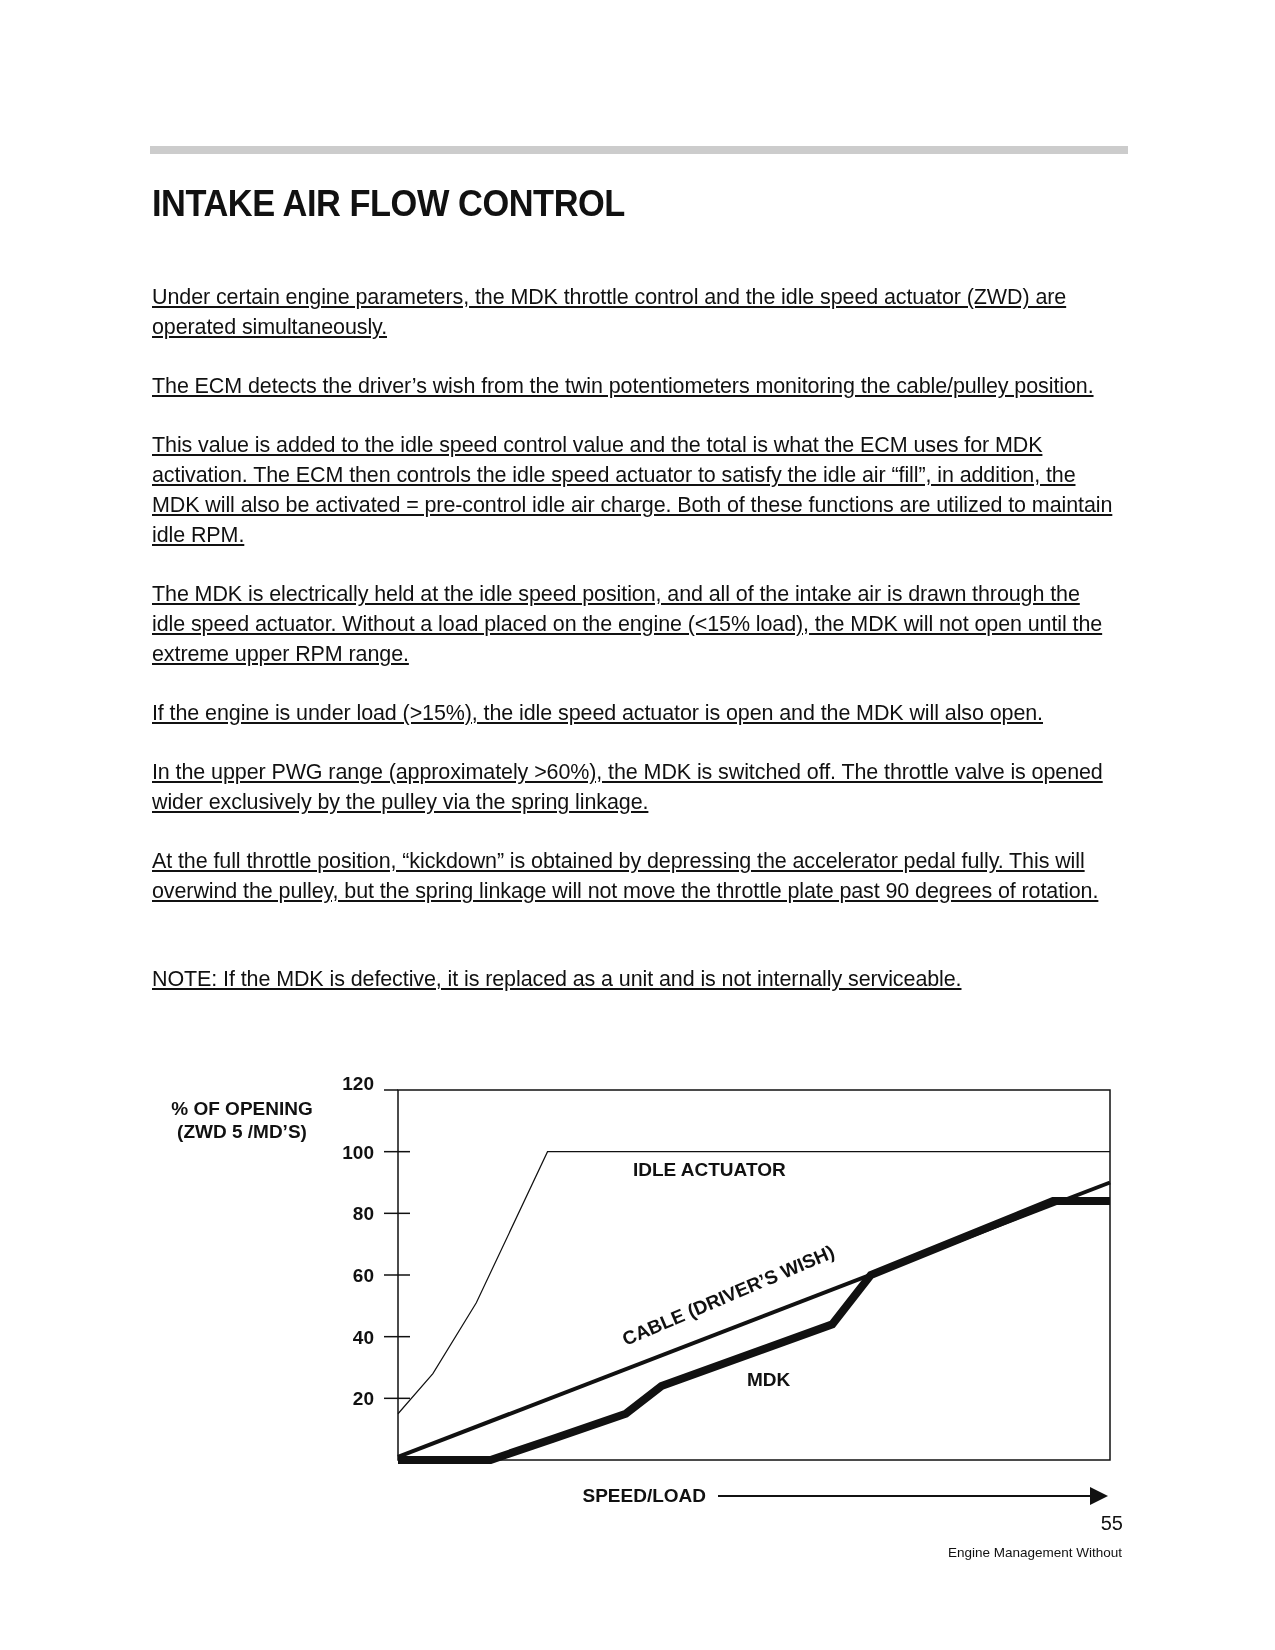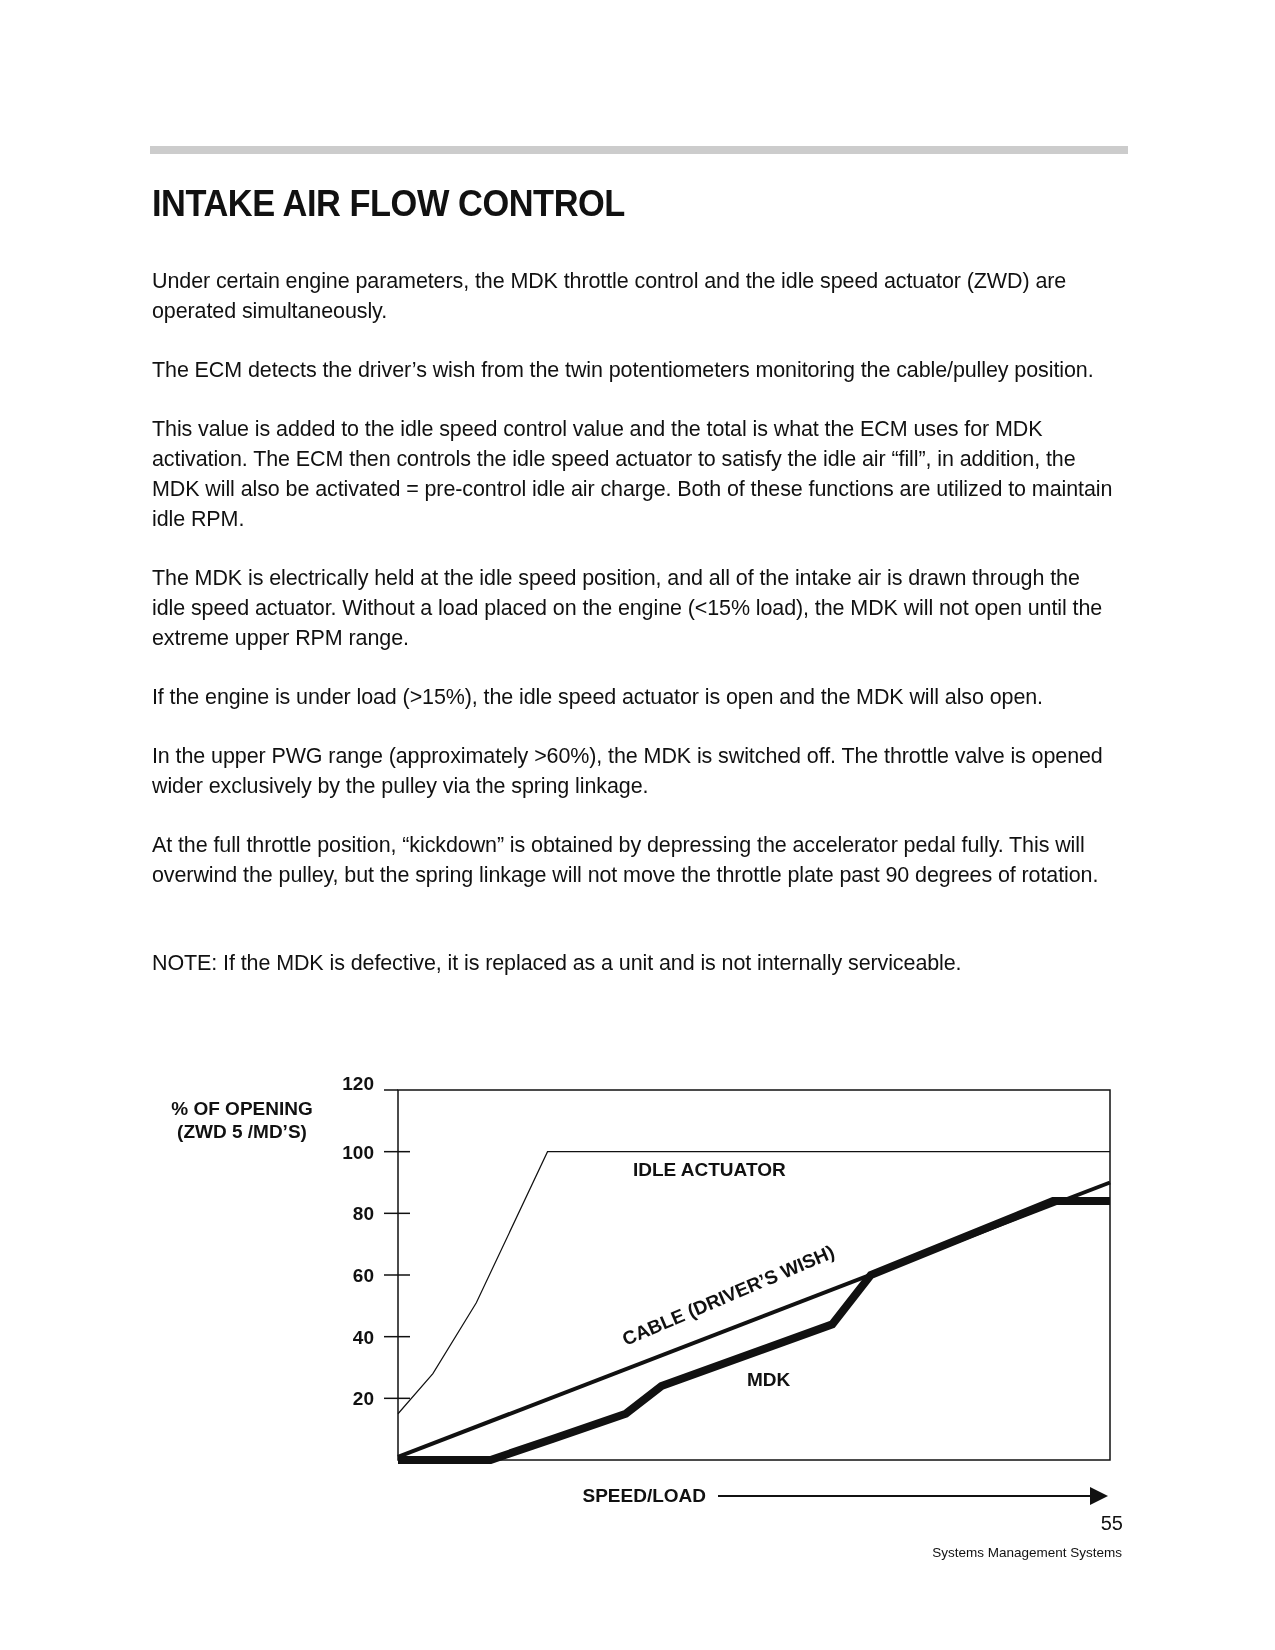--- a/index.html
+++ b/index.html
@@ -1,21 +1,21 @@
 <!DOCTYPE html>
 <html><head>
 <meta charset="utf-8">
 <style>
   html, body { margin: 0; padding: 0; background: #ffffff; }
   body { width: 1275px; height: 1650px; position: relative; overflow: hidden;
          font-family: "Liberation Sans", sans-serif; color: #111; }
   .rule { position: absolute; left: 150px; top: 146px; width: 978px; height: 8px; background: #cccccc; }
   .title { position: absolute; left: 152px; top: 183px; margin: 0; font-size: 37px; font-weight: bold;
            letter-spacing: -0.5px; transform: scaleX(0.93); transform-origin: left top; }
-  .body { position: absolute; left: 152px; top: 266px; width: 965px; }
+  .body { position: absolute; left: 152px; top: 282px; width: 965px; text-decoration: underline; }
   .body p { margin: 0 0 29px 0; font-size: 22.5px; line-height: 30px; transform: scaleX(0.955);
             transform-origin: left top; width: 1010px; letter-spacing: -0.1px; }
   .body p.note { margin-top: 58px; }
   .chart { position: absolute; left: 150px; top: 1075px; width: 980px; height: 435px; }
   .chart svg text { font-family: "Liberation Sans", sans-serif; font-weight: bold; fill: #111; }
   .footer-page { position: absolute; right: 152px; top: 1512px; font-size: 20px; }
   .footer-title { position: absolute; right: 153px; top: 1545px; font-size: 13.5px; }
 </style>
 </head>
 <body>
@@ -84,13 +84,13 @@
       </g>
     <g>
       <text id="xlabel" x="556" y="427" text-anchor="end" font-size="19">SPEED/LOAD</text>
       <line x1="568" y1="421" x2="940" y2="421" stroke="#111" stroke-width="2"></line>
       <polygon points="940,412 958,421 940,430" fill="#111"></polygon>
     </g>
   </svg>
 </div>
 
 <div class="footer-page">55</div>
-<div class="footer-title">Systems Management Systems</div>
+<div class="footer-title">Engine Management Without</div>
 
 </body></html>

